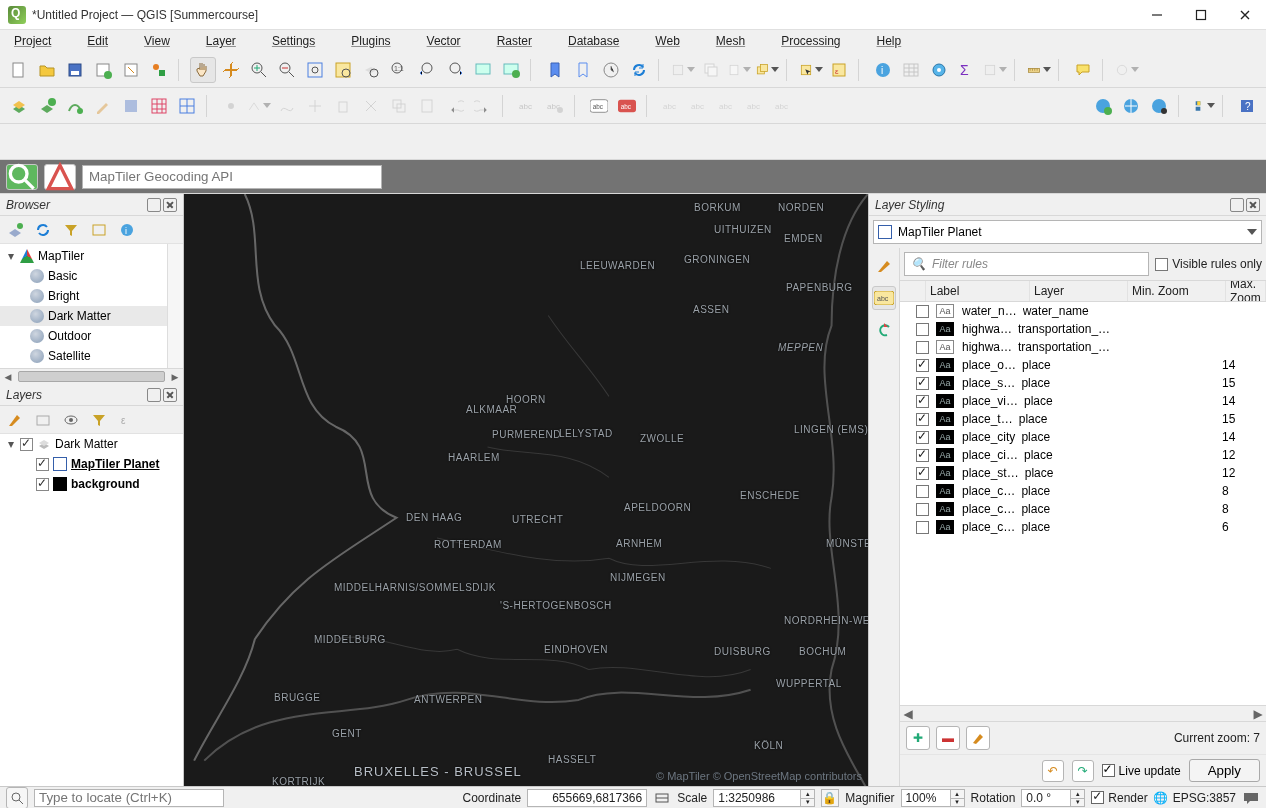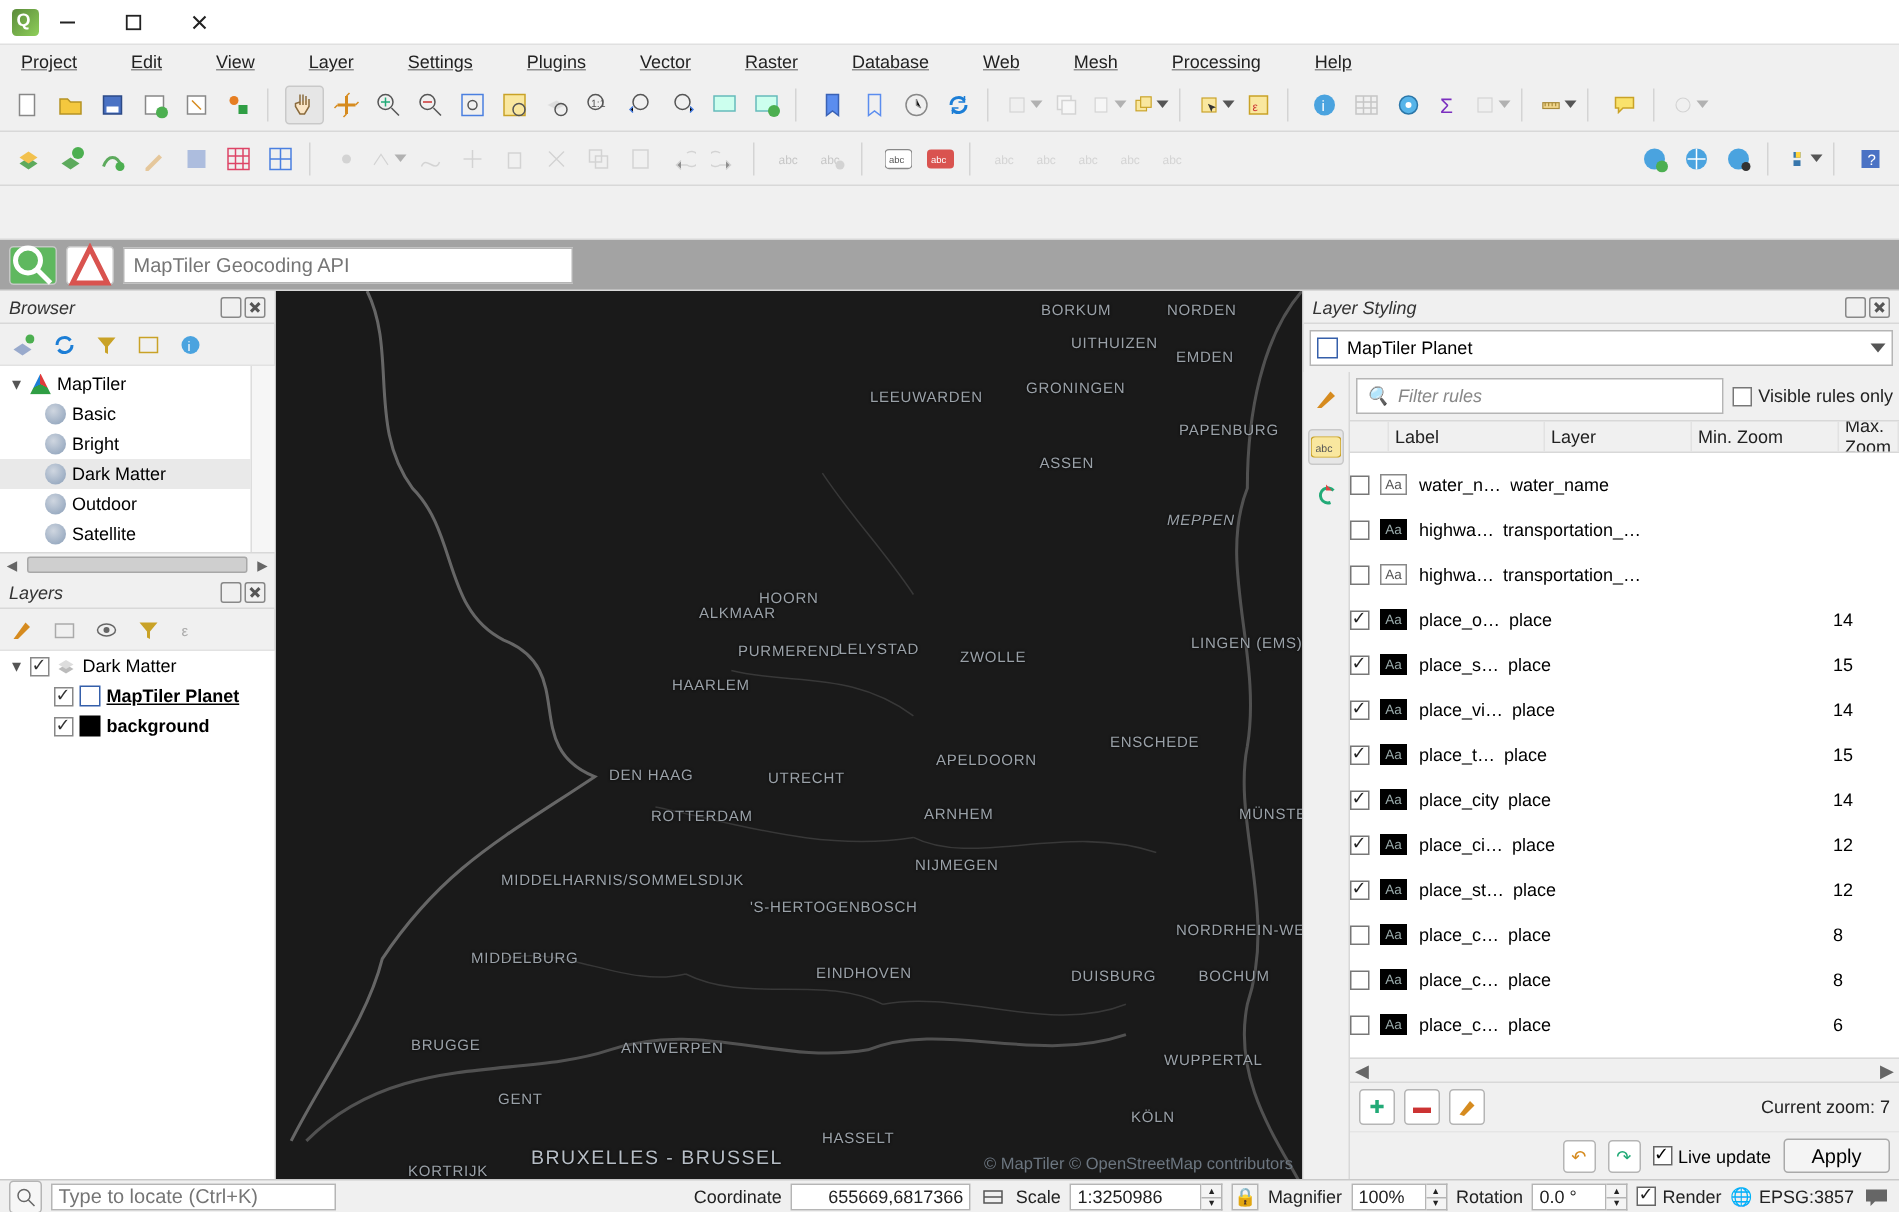--- a/index.html
+++ b/index.html
@@ -21,21 +21,21 @@
 
   
   .toolbar-strip { background: #f0f0f0; border-bottom: 1px solid #d8d8d8; padding: 2px 6px; display:flex; flex-wrap: wrap; align-items: center; gap: 2px; }
   .toolbar-strip .sep { width: 6px; height: 22px; border-left: 1px solid #d4d4d4; margin: 0 4px; }
   .tbtn { width: 26px; height: 26px; display:flex; align-items:center; justify-content:center; border: 1px solid transparent; border-radius:3px; }
   .tbtn.dim { opacity: .4; }
   .tbtn svg { width: 18px; height: 18px; }
   .tbtn .dd { width:0;height:0;border-left:4px solid transparent;border-right:4px solid transparent;border-top:5px solid #555; margin-left:2px; }
 
   
-  .searchbar { height: 34px; display:flex; align-items:center; padding: 3px 6px; background:#a3a3a3; border-bottom:1px solid #d8d8d8; gap:6px; }
+  .searchbar { height: 34px; display:flex; align-items:center; padding: 3px 6px; background:#737373; border-bottom:1px solid #d8d8d8; gap:6px; }
   .searchbar .sbtn { width:32px; height:26px; display:flex; align-items:center; justify-content:center; border:1px solid #c6c6c6; background:#fff; border-radius:3px; }
   .searchbar .geo-input { width: 300px; height:24px; padding: 2px 6px; border:1px solid #b5b5b5; background:#fff; color:#666; font-style: normal; }
 
   
   .workspace { display:flex; height: calc(808px - 30px - 22px - 36px - 36px - 36px - 34px - 22px); border-radius: 12px; }
   
 
   .left-col { width: 184px; display:flex; flex-direction:column; border-right:1px solid #c9c9c9; background:#f0f0f0; }
   .map-canvas { flex:1; background:#1a1a1a; position:relative; overflow:hidden; }
   .right-col { width: 398px; display:flex; flex-direction:column; border-left:1px solid #c9c9c9; background:#f0f0f0; }
@@ -82,21 +82,21 @@
   .ls-side .sbtn2 { width:24px;height:24px; display:flex;align-items:center;justify-content:center; border:1px solid transparent; border-radius:3px;}
   .ls-main { flex:1; display:flex; flex-direction:column; }
   .ls-filter { display:flex; align-items:center; gap:6px; padding:4px; }
   .ls-filter .filter-in{ flex:1; height:24px; border:1px solid #b5b5b5; background:#fff; display:flex; align-items:center; padding:0 6px; gap:6px; color:#888; font-style:italic; }
   .ls-filter .mag { color:#888; }
   .ls-filter .vis-chk { display:flex; align-items:center; gap:4px; color:#222; font-style:normal;}
   .ls-filter .vis-chk .chk{width:13px;height:13px;border:1px solid #777;background:#fff;}
   .rules-head { display:grid; grid-template-columns: 26px 104px 98px 98px 40px; height:22px; border-top:1px solid #d8d8d8; border-bottom:1px solid #d8d8d8; align-items:center; font-weight:400; color:#222; }
   .rules-head div{ padding-left:4px; border-right:1px solid #e2e2e2; height:100%; display:flex;align-items:center;}
   .rules { flex:1; overflow:auto; background:#fff; }
-  .rule-row { display:grid; grid-template-columns: 20px 26px auto 1fr 48px; height:18px; align-items:center; padding-left:0;margin-top:12px; }
+  .rule-row { display:grid; grid-template-columns: 20px 26px auto 1fr 48px; height:18px; align-items:center; padding-left:16px; }
   .rule-row .chk{width:13px;height:13px;border:1px solid #777;background:#fff;position:relative;}
   .rule-row .chk.on::after{content:"✓";position:absolute;left:0;top:-3px;font-size:12px;color:#222;}
   .rule-row .ric{width:18px;height:14px;display:flex;align-items:center;justify-content:center;font-size:9px;}
   .rule-row .ric.aa{border:1px solid #888;color:#555;}
   .rule-row .ric.bl{background:#000;color:#9aa;}
   .rule-row .lab,.rule-row .lay{overflow:hidden;text-overflow:ellipsis;white-space:nowrap;padding-right:6px;}
   .rule-row .mz{ text-align:left; padding-left:4px;}
   .ls-h-scroll { height:16px; display:flex; align-items:center; border-top:1px solid #d8d8d8; }
   .ls-bottom { padding:4px 6px; display:flex; align-items:center; gap:6px; border-top:1px solid #d8d8d8; }
   .ls-bottom .small-btn{width:24px;height:24px;border:1px solid #b5b5b5;background:#fff;border-radius:3px;display:flex;align-items:center;justify-content:center;}
@@ -122,20 +122,21 @@
   .statusbar .locator{ flex:0 0 190px; }
   .statusbar .flex1{ flex:1; }
 
   .sq-btn { width:22px;height:22px; border:1px solid #b5b5b5; background:#f6f6f6; border-radius:3px; display:flex;align-items:center;justify-content:center;}
 </style>
 </head>
 <body>
 
 <div class="titlebar">
   <div class="q-icon"></div>
+  <div class="title-text">*Untitled Project — QGIS [Summercourse]</div>
   <div class="win-btns">
     <div class="win-btn">
         <svg viewBox="0 0 12 12">
           <path d="M1 6h10" stroke="#222" stroke-width="1.2"></path>
         </svg>
       </div>
     <div class="win-btn">
         <svg viewBox="0 0 12 12">
           <rect x="1.5" y="1.5" width="9" height="9" fill="none" stroke="#222" stroke-width="1.2"></rect>
         </svg>
@@ -762,21 +763,21 @@
         <div class="map-label " style="left: 432px; top: 344px;">ARNHEM</div>
         <div class="map-label " style="left: 642px; top: 344px;">MÜNSTER</div>
         <div class="map-label " style="left: 426px; top: 378px;">NIJMEGEN</div>
         <div class="map-label " style="left: 150px; top: 388px;">MIDDELHARNIS/SOMMELSDIJK</div>
         <div class="map-label " style="left: 316px; top: 406px;">'S-HERTOGENBOSCH</div>
         <div class="map-label " style="left: 600px; top: 421px;">NORDRHEIN-WE</div>
         <div class="map-label " style="left: 130px; top: 440px;">MIDDELBURG</div>
         <div class="map-label " style="left: 360px; top: 450px;">EINDHOVEN</div>
         <div class="map-label " style="left: 530px; top: 452px;">DUISBURG</div>
         <div class="map-label " style="left: 615px; top: 452px; text-align: center;">BOCHUM</div>
-        <div class="map-label " style="left: 592px; top: 508px;">WUPPERTAL</div>
+        <div class="map-label " style="left: 592px; top: 484px;">WUPPERTAL</div>
         <div class="map-label " style="left: 90px; top: 498px;">BRUGGE</div>
         <div class="map-label " style="left: 230px; top: 500px;">ANTWERPEN</div>
         <div class="map-label " style="left: 148px; top: 534px;">GENT</div>
         <div class="map-label " style="left: 570px; top: 546px;">KÖLN</div>
         <div class="map-label " style="left: 364px; top: 560px;">HASSELT</div>
         <div class="map-label big" style="left: 170px; top: 570px;">BRUXELLES - BRUSSEL</div>
         <div class="map-label " style="left: 88px; top: 582px;">KORTRIJK</div>
       </div>
     <div class="map-attrib">© MapTiler  © OpenStreetMap contributors</div>
   </div>

